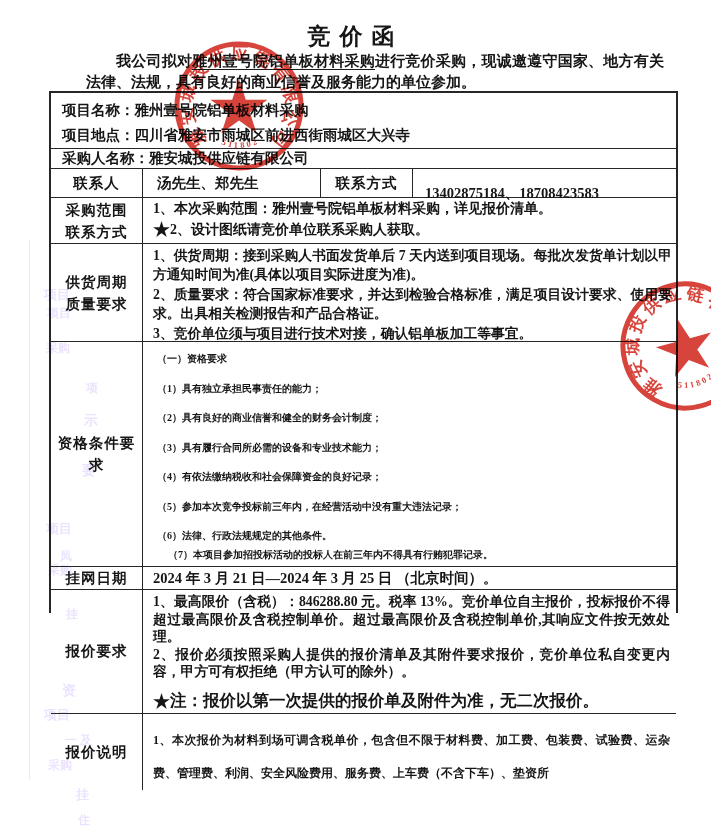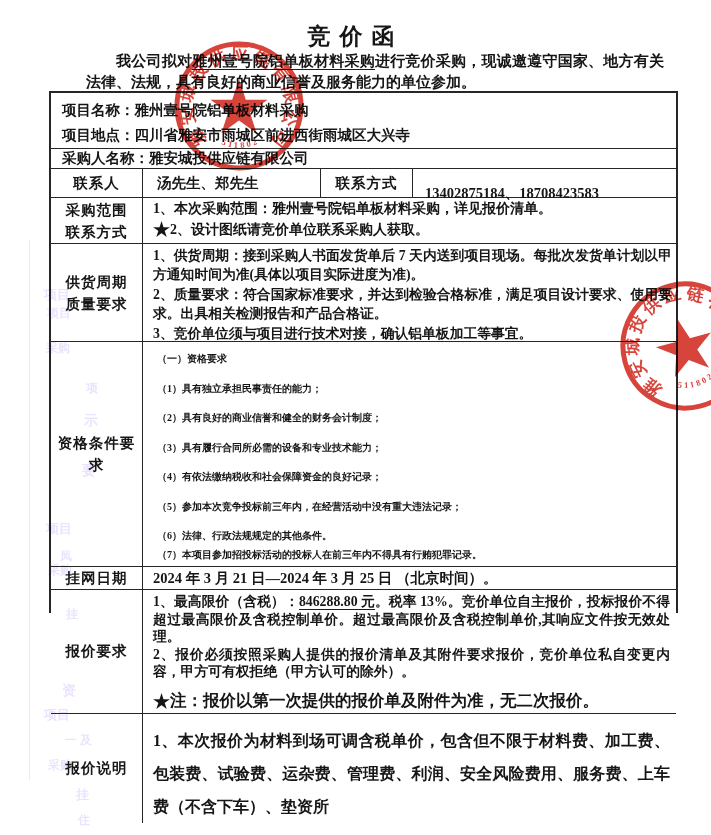--- a/index.html
+++ b/index.html
@@ -49,28 +49,28 @@
   .c-mvalue{flex:1;padding-left:12px;font-size:14.5px;margin-top:20px;}
   .r4{height:56px;}
   .r4 .con{display:flex;flex-direction:column;justify-content:space-evenly;padding:2px 6px 2px 10px;font-size:14px;font-weight:700;}
   .r5{height:98px;}
   .r5 .con{padding:2px 4px 0 10px;font-size:13.8px;font-weight:700;line-height:19.4px;text-align:justify;}
   .r5 p,.r4 p,.r8 p{margin:0;}
   .r6{height:227px;}
   .r6 .con{padding:7px 6px 2px 14px;font-size:10px;font-weight:700;line-height:19px;}
   .q-item{margin-bottom:10.5px;}
   .q-item:nth-child(7){margin-bottom:0;}
-  .q-item:last-child{margin-bottom:0;}
+  .q-item:last-child{margin-bottom:0;margin-left:11px;}
   .r7{height:30px;}
   .r7 .con{display:flex;align-items:center;padding-left:10px;font-size:14.5px;font-weight:700;}
   .r8{height:125px;}
   .r8 .con{padding:3px 6px 0 10px;font-size:13.8px;font-weight:700;line-height:17.6px;text-align:justify;}
   .note-line{margin-top:9px;font-size:16.5px;font-weight:700;line-height:22px;}
   .star{font-size:19px;vertical-align:-2px;letter-spacing:0;}
-  .r9 .con{padding:10px 6px 0 10px;font-size:16px;font-weight:700;line-height:33px;text-align:justify;}
+  .r9 .con{padding:10px 6px 0 10px;font-size:12px;font-weight:700;line-height:33px;text-align:justify;}
   
   .stamp{position:absolute;z-index:6;mix-blend-mode:multiply;opacity:.85;}
   .stamp text{font-family:"Liberation Serif","DejaVu Serif",serif;font-weight:700;}
   
   .ghost{
     position:absolute;z-index:2;color:#8b5cf6;opacity:.17;font-weight:700;
     filter:blur(.4px);white-space:nowrap;
   }
 </style>
 </head>

